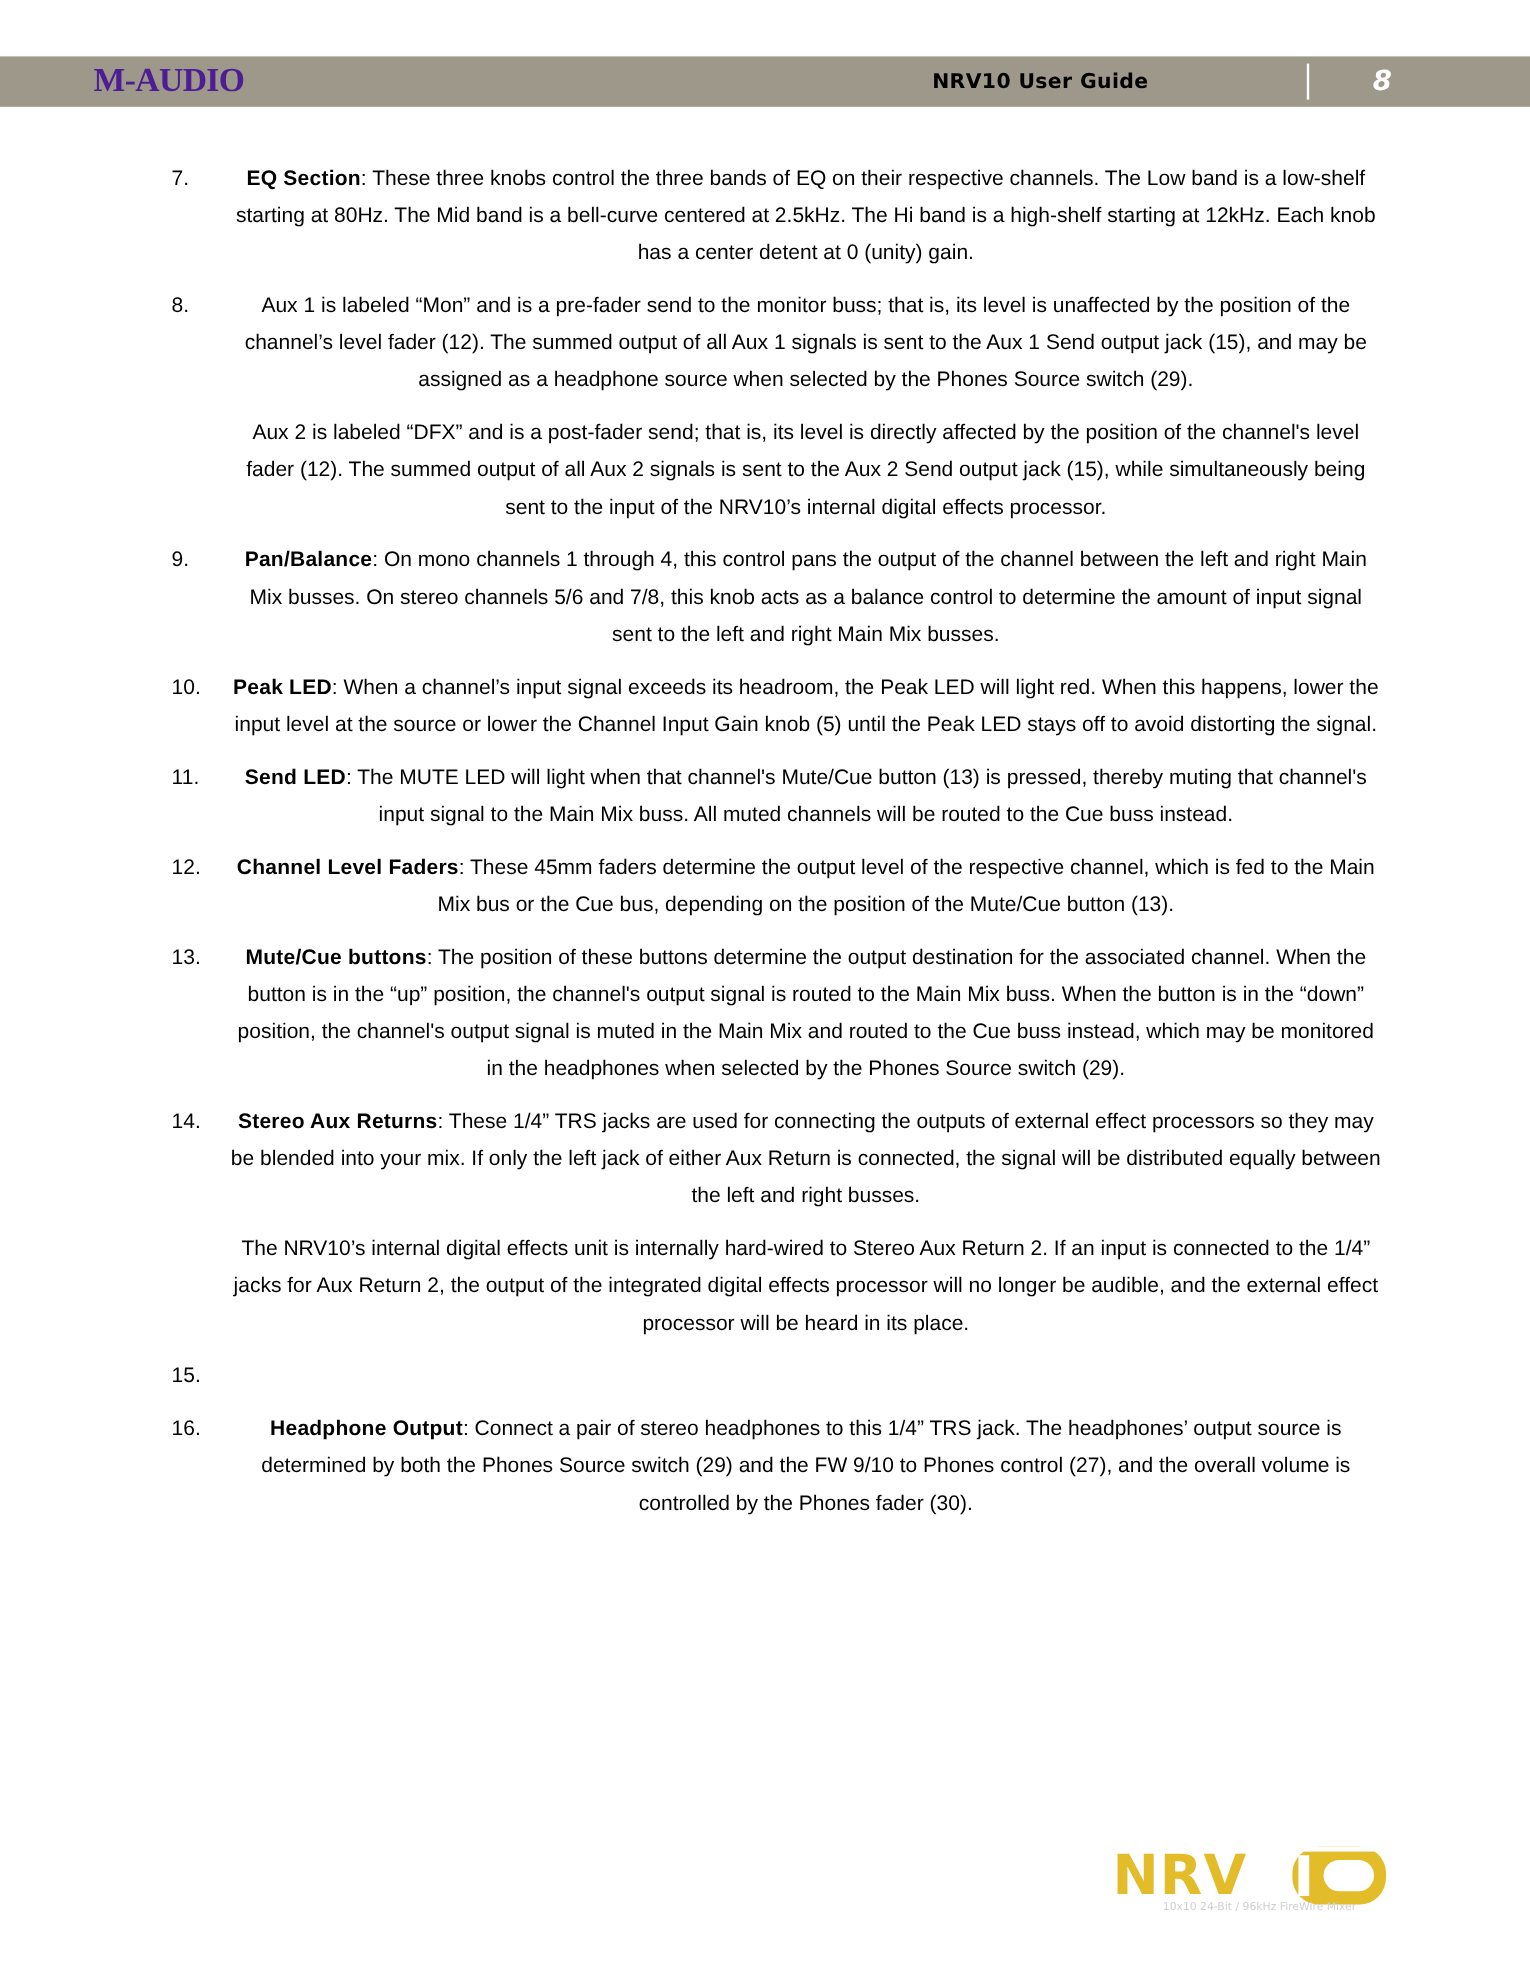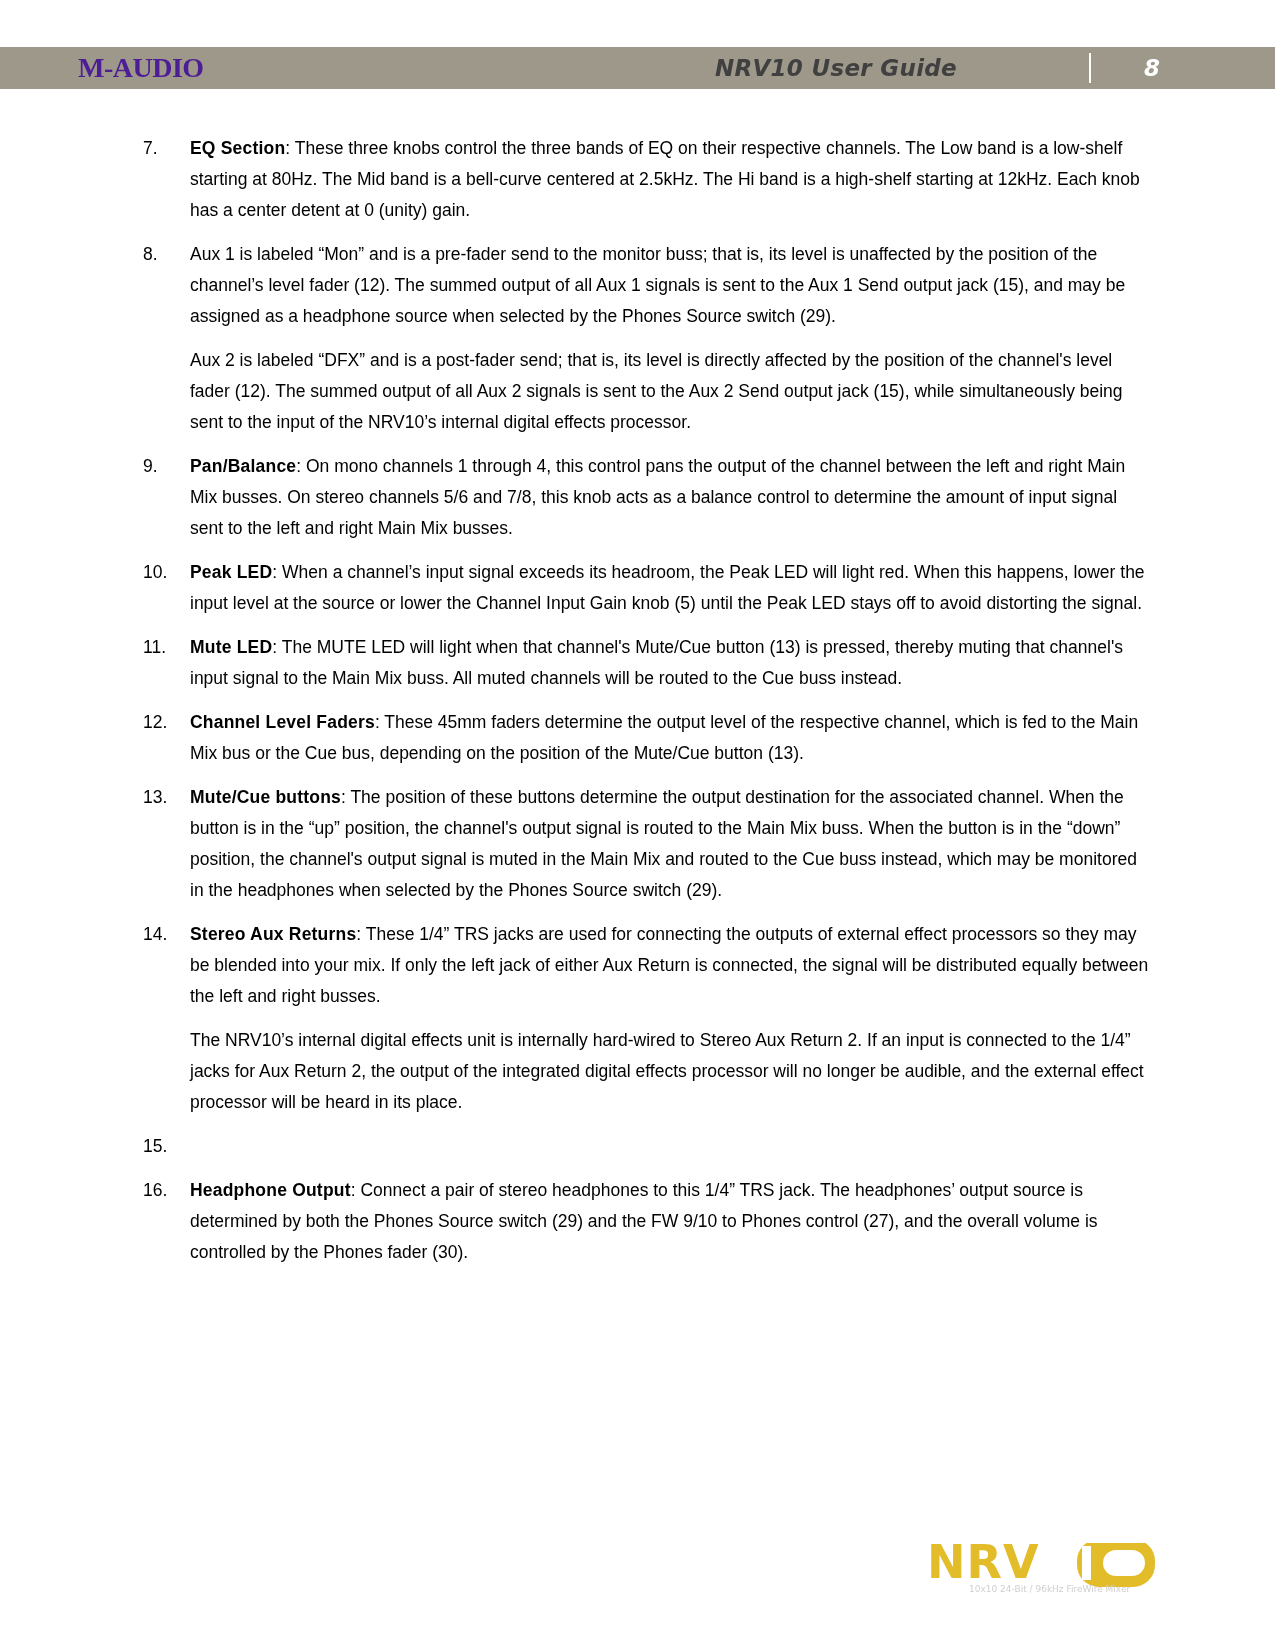--- a/index.html
+++ b/index.html
@@ -38,24 +38,23 @@
     letter-spacing: -0.5px;
     color: #4c1d95;
     white-space: nowrap;
   }
   .header-doc-title {
     position: absolute;
     right: 318px;
     top: 50%;
     transform: translateY(-50%);
     font-family: "DejaVu Sans", sans-serif;
-    font-style: italic;
-    font-weight: 700;
-    font-size: 23px;
-    color: #404040;
+    font-weight: 700;
+    font-size: 17px;
+    color: #000000;
     white-space: nowrap;
     letter-spacing: 0.3px;
   }
   .header-divider {
     position: absolute;
     left: 1089px;
     top: 50%;
     transform: translateY(-50%);
     width: 2px;
     height: 30px;
@@ -93,21 +92,21 @@
     color: #000;
   }
   .item-body {
     flex: 1 1 auto;
   }
   .para {
     font-size: 17.5px;
     line-height: 31px;
     color: #000;
     margin: 0 0 13px 0;
-    text-align: left;
+    text-align: center;
   }
   .para:last-child { margin-bottom: 0; }
   .para.sub { margin-top: 0; }
   .lead {
     font-weight: 700;
     letter-spacing: 0.2px;
   }
 
   
   .footer-logo {
@@ -156,21 +155,21 @@
   <div class="list-item">
     <div class="item-number">10.</div>
     <div class="item-body">
       <p class="para"><span class="lead">Peak LED</span><span>: When a channel’s input signal exceeds its headroom, the Peak LED will light red. When this happens, lower the input level at the source or lower the Channel Input Gain knob (5) until the Peak LED stays off to avoid distorting the signal.</span></p>
     </div>
   </div>
 
   <div class="list-item">
     <div class="item-number">11.</div>
     <div class="item-body">
-      <p class="para"><span class="lead">Mute LED</span><span>:  The MUTE LED will light when that channel's Mute/Cue button (13) is pressed, thereby muting that channel's input signal to the Main Mix buss. All muted channels will be routed to the Cue buss instead.</span></p>
+      <p class="para"><span class="lead">Send LED</span><span>:  The MUTE LED will light when that channel's Mute/Cue button (13) is pressed, thereby muting that channel's input signal to the Main Mix buss. All muted channels will be routed to the Cue buss instead.</span></p>
     </div>
   </div>
 
   <div class="list-item">
     <div class="item-number">12.</div>
     <div class="item-body">
       <p class="para"><span class="lead">Channel Level Faders</span><span>: These 45mm faders determine the output level of the respective channel, which is fed to the Main Mix bus or the Cue bus, depending on the position of the Mute/Cue button (13).</span></p>
     </div>
   </div>
 

